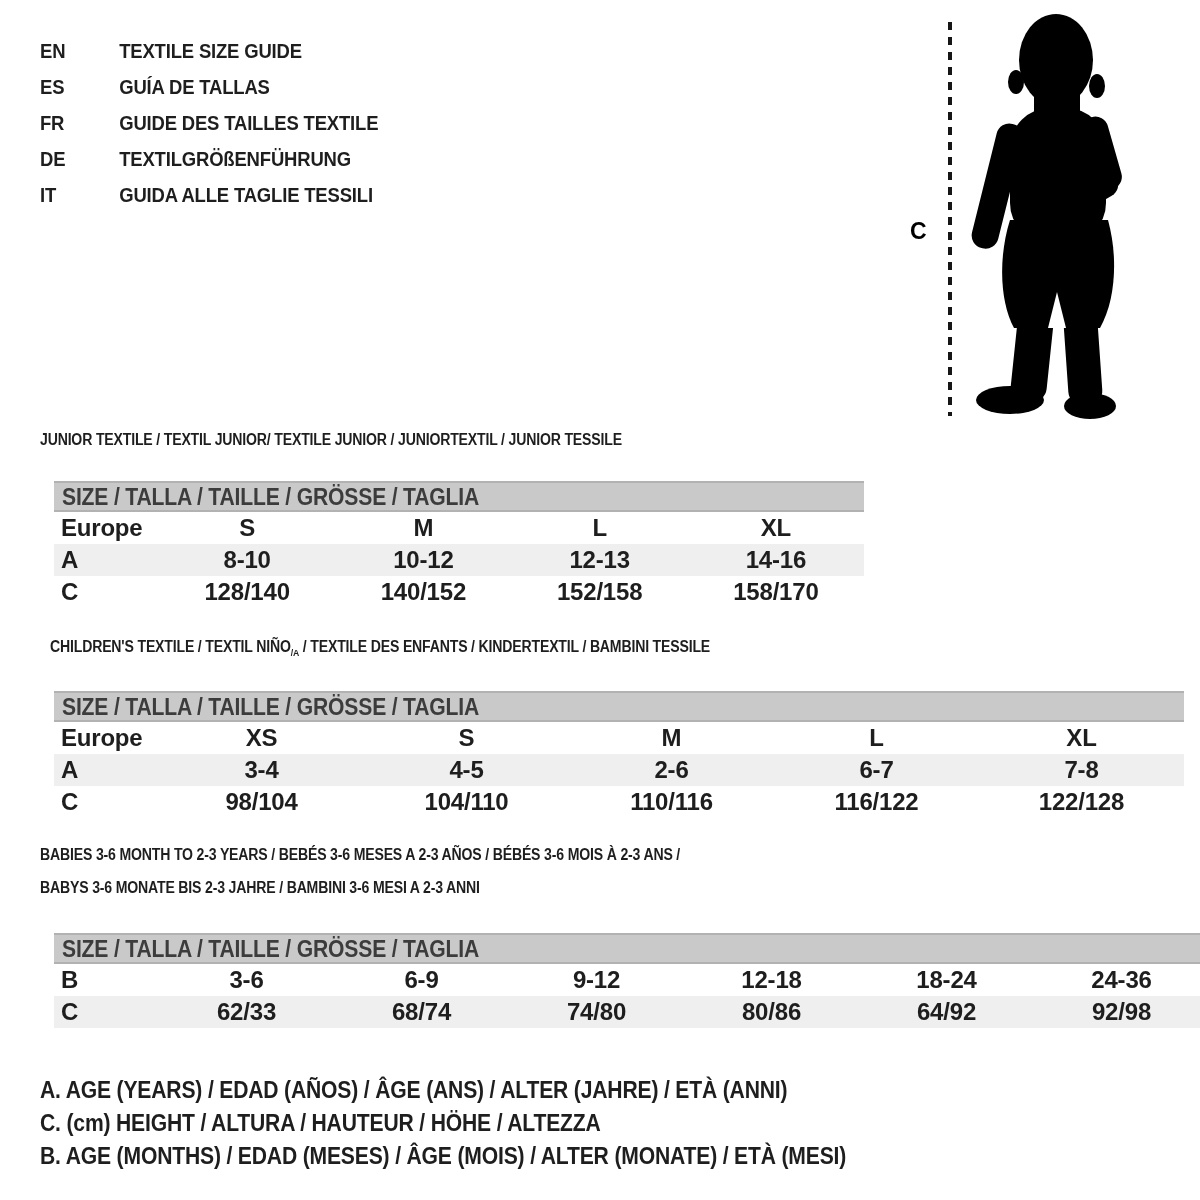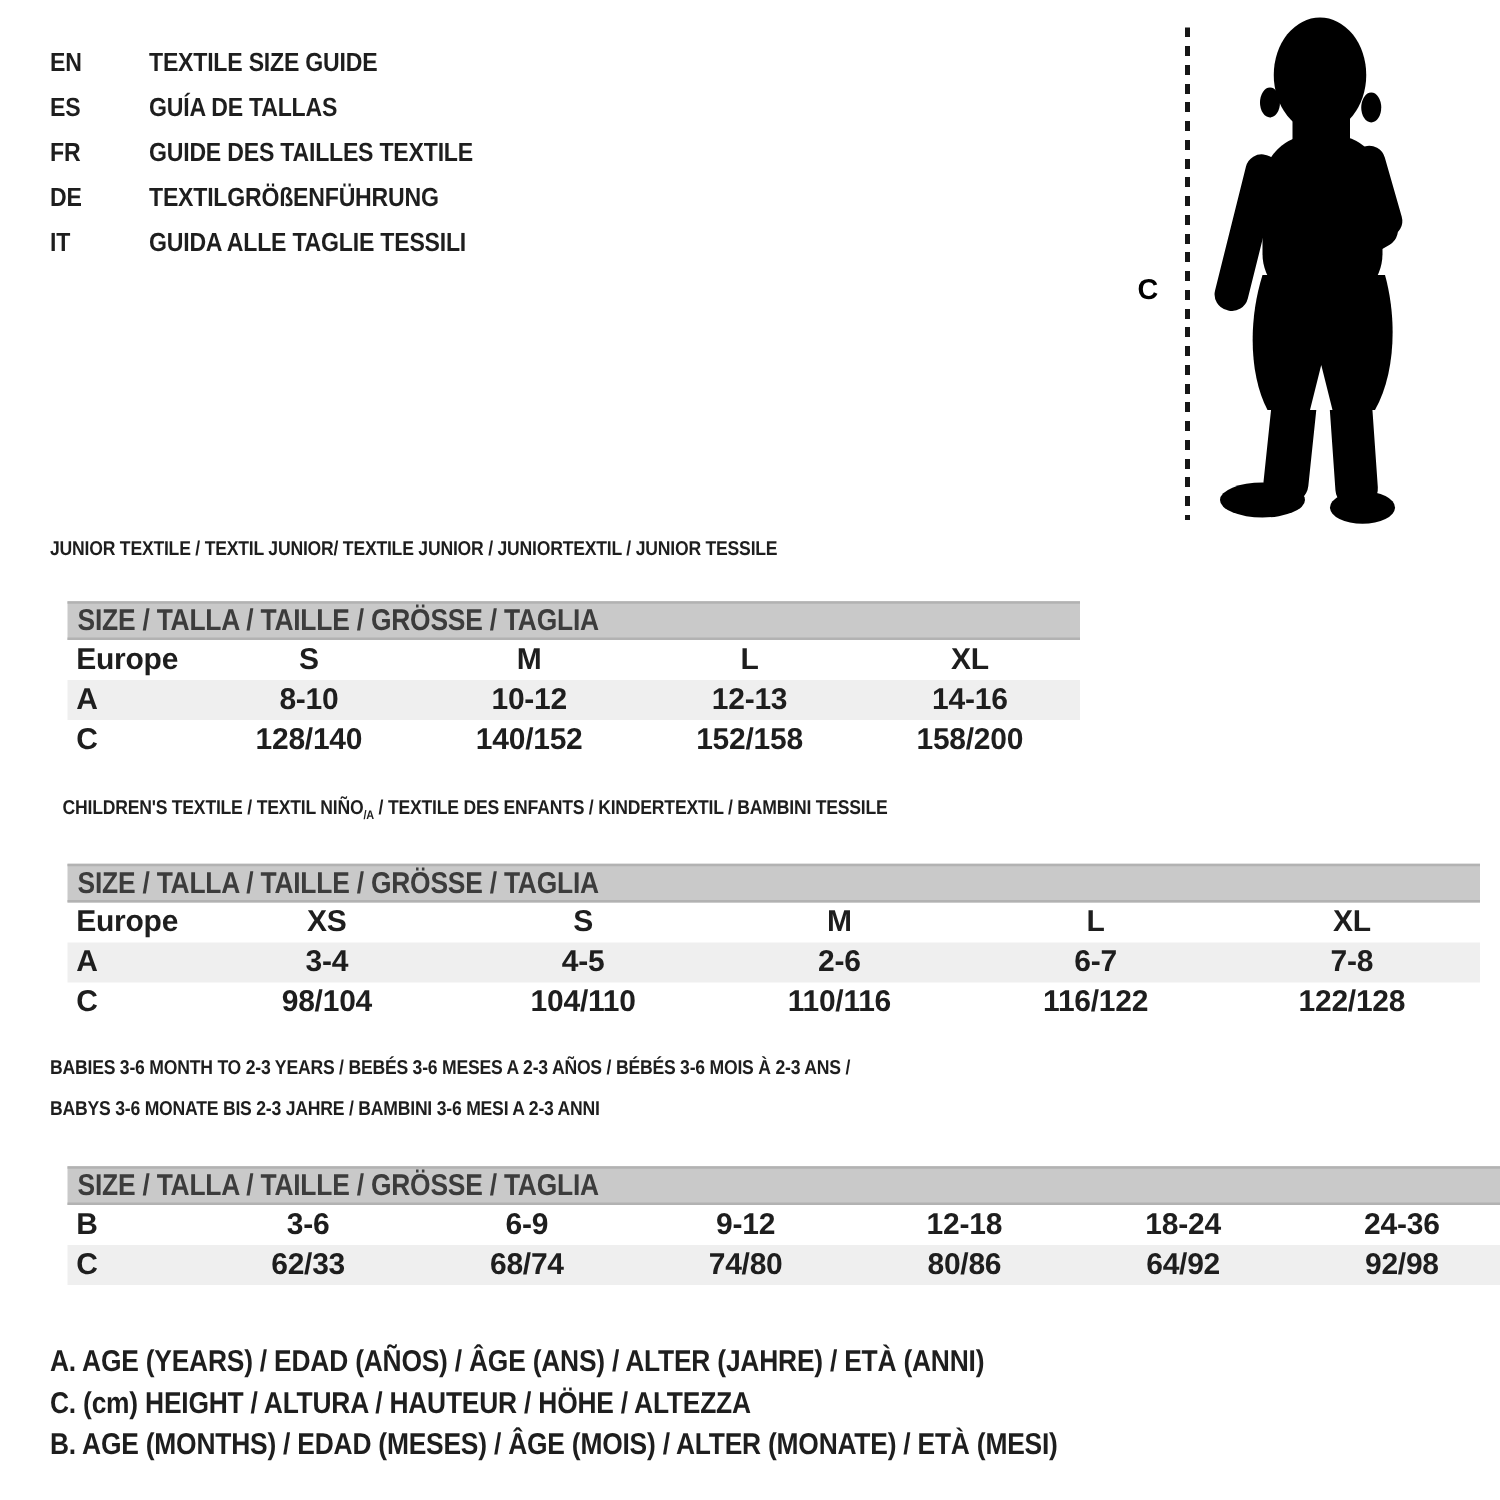--- a/index.html
+++ b/index.html
@@ -132,21 +132,21 @@
           <span class="tcell">8-10</span>
           <span class="tcell">10-12</span>
           <span class="tcell">12-13</span>
           <span class="tcell">14-16</span>
         </div>
         <div class="trow">
           <span class="tlabel">C</span>
           <span class="tcell">128/140</span>
           <span class="tcell">140/152</span>
           <span class="tcell">152/158</span>
-          <span class="tcell">158/200</span>
+          <span class="tcell">158/170</span>
         </div>
       </div>
   </div>
 
   <div class="section-title" style="top:638px;margin-left:10px;">
     <span class="cond"><span>CHILDREN'S TEXTILE / TEXTIL NIÑO</span><span class="subA">/A</span><span> / TEXTILE DES ENFANTS / KINDERTEXTIL / BAMBINI TESSILE</span></span>
   </div>
   <div class="size-table" style="top:691px; width:1130px;">
     <div class="thead">
       <span class="cond">SIZE / TALLA / TAILLE / GRÖSSE / TAGLIA</span>

